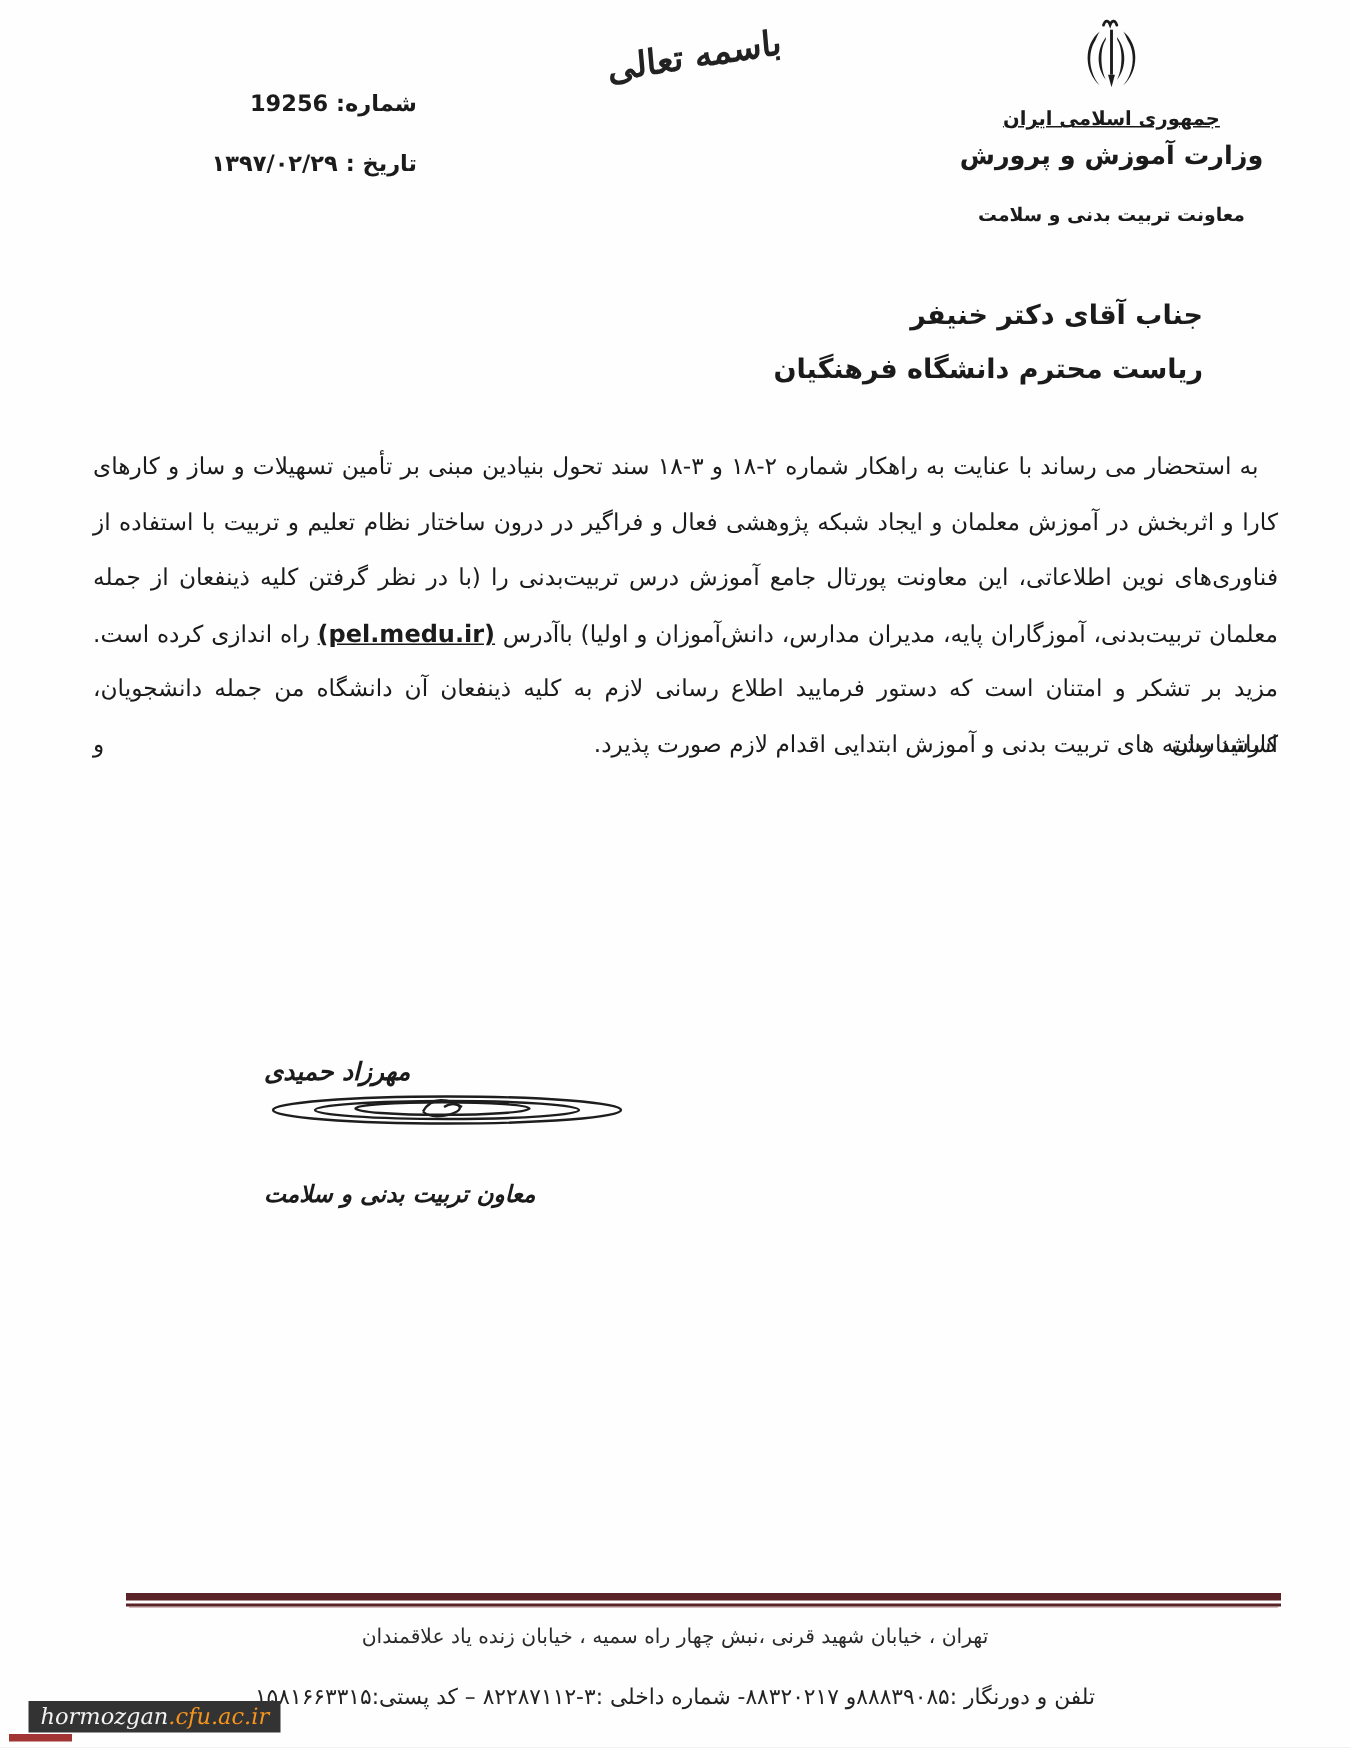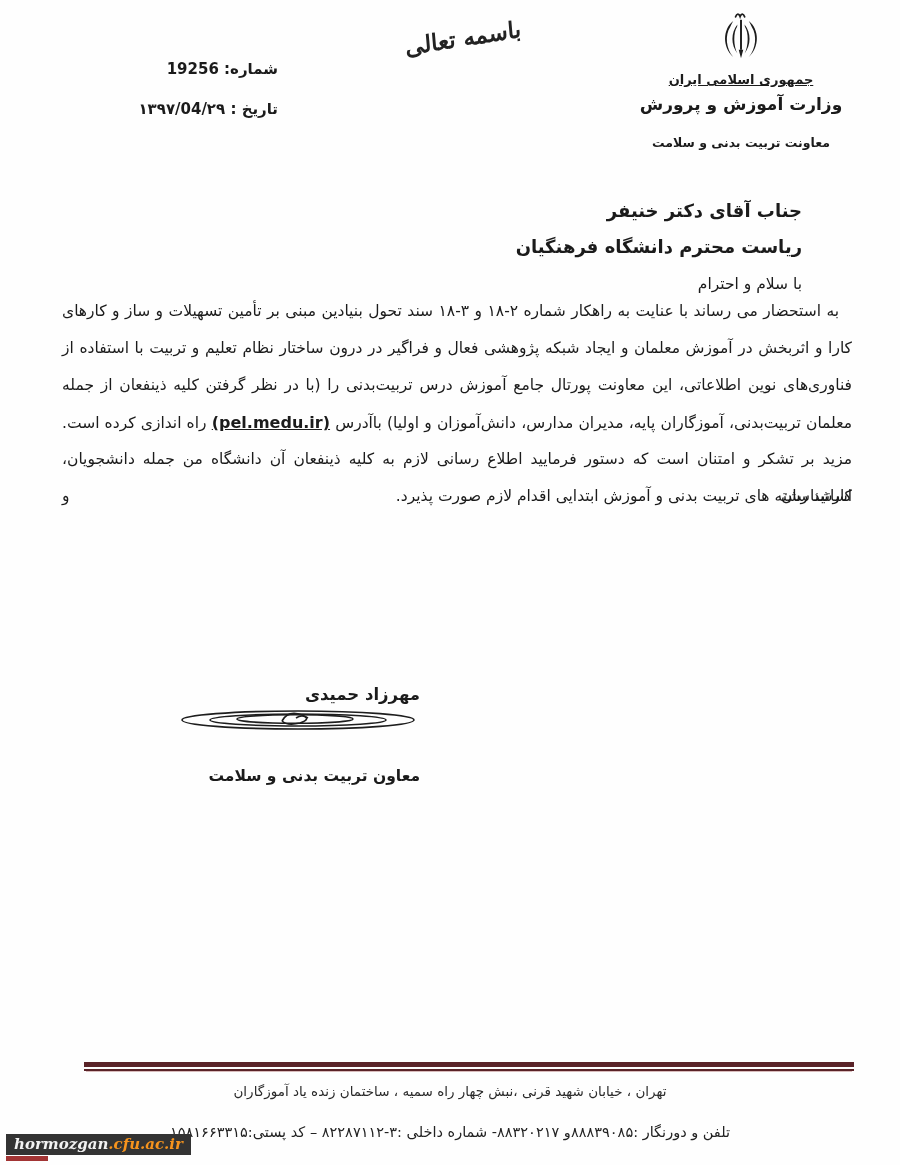--- a/index.html
+++ b/index.html
@@ -30,37 +30,37 @@
   .rcp-title{font-size:18px;font-weight:bold;line-height:24px;margin-top:12px;}
   .rcp-salutation{font-size:15.5px;line-height:22px;margin-top:14px;font-weight:normal;}
   
   .body-text{position:absolute;top:293px;right:48px;left:62px;direction:rtl;font-size:15.5px;}
   .body-line{height:37px;line-height:37px;text-align:justify;text-align-last:justify;}
   .body-line.first{padding-right:13px;}
   .body-line.last{text-align-last:right;}
   .portal-link{font-weight:bold;text-decoration:underline;font-size:16px;
                font-family:"DejaVu Sans",sans-serif;}
   
-  .sig{position:absolute;top:684px;left:176px;width:244px;text-align:right;direction:rtl;}
+  .sig{position:absolute;top:704px;left:176px;width:244px;text-align:left;direction:rtl;font-style:italic;}
   .sig-name{font-size:16.5px;font-weight:bold;line-height:22px;}
   .sig-scribble{display:block;margin:-1px auto -5px;}
   .sig-title{font-size:15.5px;font-weight:bold;line-height:21px;margin-top:32px;}
   
   .footer-rule{position:absolute;top:1062px;left:84px;right:46px;height:2px;
                background:#fdfdfd;border-top:5px solid #5a2328;border-bottom:2px solid #5a2328;
                box-shadow:0 -6px 0 -5px #d9bcbc, 0 3px 0 -2px #d9bcbc;}
   .footer-address{position:absolute;top:1083px;left:0;right:0;text-align:center;
                   direction:rtl;font-size:13.5px;color:#2a2a2a;}
   .footer-contact{position:absolute;top:1124px;left:0;right:0;text-align:center;
                   direction:rtl;font-size:14.5px;color:#222;}
   
   .watermark{position:absolute;left:6px;top:1134px;line-height:0;}
   .wm-box{display:inline-block;background:#333333;padding:2px 8px 3px;line-height:16px;
-          font-family:"DejaVu Serif",serif;font-style:italic;font-weight:bold;font-size:15px;
-          color:#f2f2f2;}
+          font-family:"DejaVu Serif",serif;font-style:italic;font-weight:normal;font-size:15px;
+          color:#f2f2f2;margin-left:13px;}
   .wm-suffix{color:#f7941d;}
   .wm-strip{width:42px;height:5px;background:#a23434;margin-top:1px;}
 </style>
 </head>
 <body>
 
 <div class="page">
 
   <div class="besmellah">باسمه تعالی</div>
 
@@ -78,27 +78,26 @@
         <path d="M56 24 C67 38 67 58 56 72 C62.5 60 63 37 56.5 27.5 Z"></path>
       </g>
     </svg>
     <div class="lh-country">جمهوری اسلامی ایران</div>
     <div class="lh-ministry">وزارت آموزش و پرورش</div>
     <div class="lh-deputy">معاونت تربیت بدنی و سلامت</div>
   </div>
 
   <div class="meta">
     <div class="meta-line"><span>شماره:</span> <span>19256</span></div>
-    <div class="meta-line"><span>تاریخ :</span> <span>۱۳۹۷/04/۲۹</span></div>
+    <div class="meta-line"><span>تاریخ :</span> <span>۱۳۹۷/۰۲/۲۹</span></div>
   </div>
 
   <div class="recipient">
     <div class="rcp-name">جناب آقای دکتر خنیفر</div>
     <div class="rcp-title">ریاست محترم دانشگاه فرهنگیان</div>
-    <div class="rcp-salutation">با سلام و احترام</div>
   </div>
 
   <div class="body-text">
     <div class="body-line first">به استحضار می رساند با عنایت به راهکار شماره ۲-۱۸ و ۳-۱۸ سند تحول بنیادین مبنی بر تأمین تسهیلات و ساز و کارهای</div>
     <div class="body-line">کارا و اثربخش در آموزش معلمان و ایجاد شبکه پژوهشی فعال و فراگیر در درون ساختار نظام تعلیم و تربیت با استفاده از</div>
     <div class="body-line">فناوری‌های نوین اطلاعاتی، این معاونت پورتال جامع آموزش درس تربیت‌بدنی را (با در نظر گرفتن کلیه ذینفعان از جمله</div>
     <div class="body-line"><span>معلمان تربیت‌بدنی، آموزگاران پایه، مدیران مدارس، دانش‌آموزان و اولیا) باآدرس</span> <span class="portal-link" dir="ltr">(pel.medu.ir)</span> <span>راه اندازی کرده است.</span></div>
     <div class="body-line">مزید بر تشکر و امتنان است که دستور فرمایید اطلاع رسانی لازم به کلیه ذینفعان آن دانشگاه من جمله دانشجویان، کارشناسان و</div>
     <div class="body-line last">اساتید رشته های تربیت بدنی و آموزش ابتدایی اقدام لازم صورت پذیرد.</div>
   </div>
@@ -111,21 +110,21 @@
         <ellipse cx="120" cy="15" rx="88" ry="6"></ellipse>
         <ellipse cx="117" cy="14" rx="58" ry="4.2"></ellipse>
         <path d="M104 16 q6 -11 20 -6 q10 4 -2 8 q-13 3 -18 -2"></path>
         <path d="M118 13 q6 -4 12 0"></path>
       </g>
     </svg>
     <div class="sig-title">معاون تربیت بدنی و سلامت</div>
   </div>
 
   <div class="footer-rule"></div>
-  <div class="footer-address">تهران ، خیابان شهید قرنی ،نبش چهار راه سمیه ، ساختمان زنده یاد آموزگاران</div>
+  <div class="footer-address">تهران ، خیابان شهید قرنی ،نبش چهار راه سمیه ، خیابان زنده یاد علاقمندان</div>
   <div class="footer-contact">تلفن و دورنگار :۸۸۸۳۹۰۸۵و ۸۸۳۲۰۲۱۷- شماره داخلی :۳-۸۲۲۸۷۱۱۲ – کد پستی:۱۵۸۱۶۶۳۳۱۵</div>
 
   <div class="watermark">
     <span class="wm-box"><span>hormozgan</span><span class="wm-suffix">.cfu.ac.ir</span></span>
     <div class="wm-strip"></div>
   </div>
 
 </div>
 
 </body></html>

